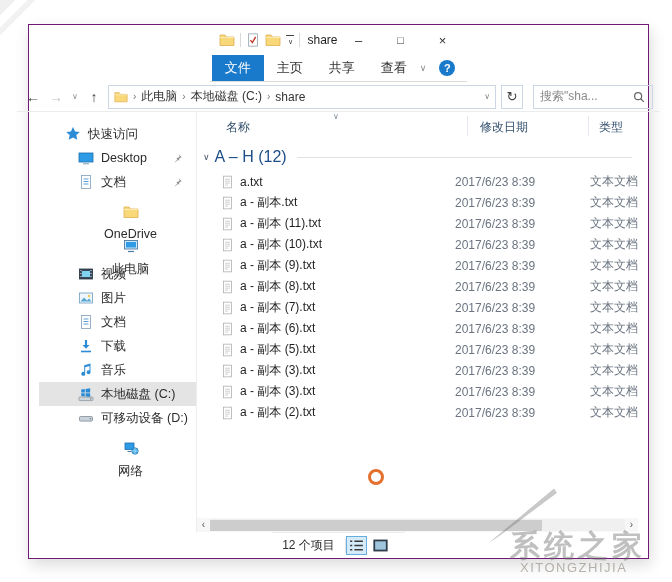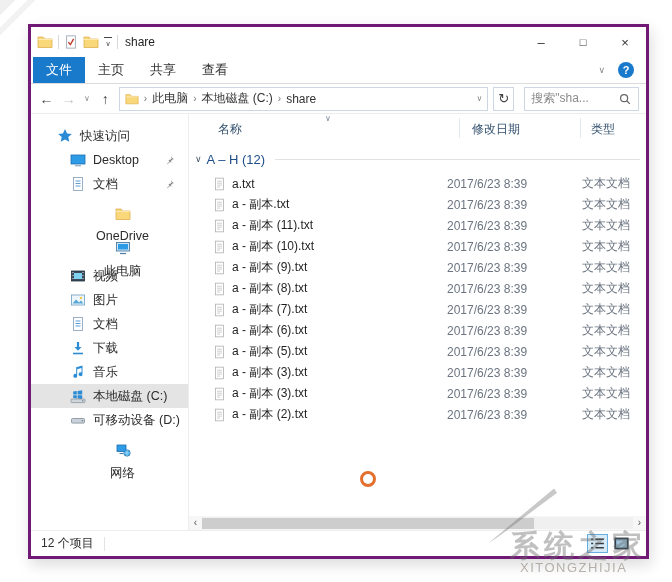--- a/index.html
+++ b/index.html
@@ -2,22 +2,22 @@
 <html><head>
 <meta charset="utf-8">
 <style>
   * { margin:0; padding:0; box-sizing:border-box; }
   html,body { width:672px; height:582px; background:#ffffff; overflow:hidden;
     font-family:"Liberation Sans","DejaVu Sans",sans-serif; }
   .canvas { position:relative; width:672px; height:582px; background:#fff; }
 
   
   .window { position:absolute; left:28px; top:24px; width:621px; height:535px;
-    background:#fff; border:3px solid #701a75; box-shadow:2px 6px 14px rgba(0,0,0,.14);
-    display:flex; flex-direction:column; }
+    background:#fff; border:1px solid #701a75; box-shadow:2px 6px 14px rgba(0,0,0,.14);
+    display:flex; flex-direction:column;align-items:center; }
 
   
   .titlebar { height:30px; display:flex; align-items:center; flex:0 0 auto; }
   .qat { display:flex; align-items:center; gap:5px; padding-left:6px; }
   .qat .sep { width:1px; height:14px; background:#d9d9d9; }
   .icon16 { width:16px; height:16px; display:inline-block; }
   .icon14 { width:14px; height:14px; display:inline-block; }
   .icon13 { width:13px; height:16px; display:inline-block; }
   .qat-drop { font-size:8px; color:#444; line-height:1; display:flex; flex-direction:column; align-items:center; }
   .qat-drop .bar { width:8px; height:1px; background:#444; margin-bottom:2px; }
@@ -65,21 +65,21 @@
   .side-label { white-space:nowrap; }
 
   .filepanel { flex:1 1 auto; position:relative; border-left:1px solid #ededed; min-width:0; }
   .col-headers { height:28px; position:relative; font-size:12px; color:#33506e; }
   .col-h { position:absolute; top:7px; white-space:nowrap; }
   .col-sep { position:absolute; top:4px; width:1px; height:20px; background:#e4e9ef; }
   .sort-ind { position:absolute; top:0px; left:136px; font-size:8px; color:#7d8a99; }
 
   .group-row { height:24px; display:flex; align-items:center; margin-top:5px; padding-left:6px; }
   .group-chev { font-size:9px; color:#456; margin-right:5px; }
-  .group-label { font-size:13px; color:#1d4e89; white-space:nowrap; }
+  .group-label { font-size:16px; color:#1d4e89; white-space:nowrap; }
   .group-line { flex:1; height:1px; background:#e2e2e2; margin:0 6px 0 10px; }
 
   .file-rows { margin-top:2px; }
   .file-row { height:21px; display:flex; align-items:center; padding-left:24px; font-size:12px; }
   .file-row .fname { width:215px; color:#1f1f1f; white-space:nowrap; overflow:hidden; margin-left:6px; }
   .file-row .fdate { width:119px; color:#6b7480; white-space:nowrap; }
   .file-row .ftype { color:#6b7480; white-space:nowrap;margin-left:16px; }
 
   .spinner { position:absolute; left:171px; top:357px; width:16px; height:16px;
     border:3.5px solid #e4702e; border-radius:50%; }

